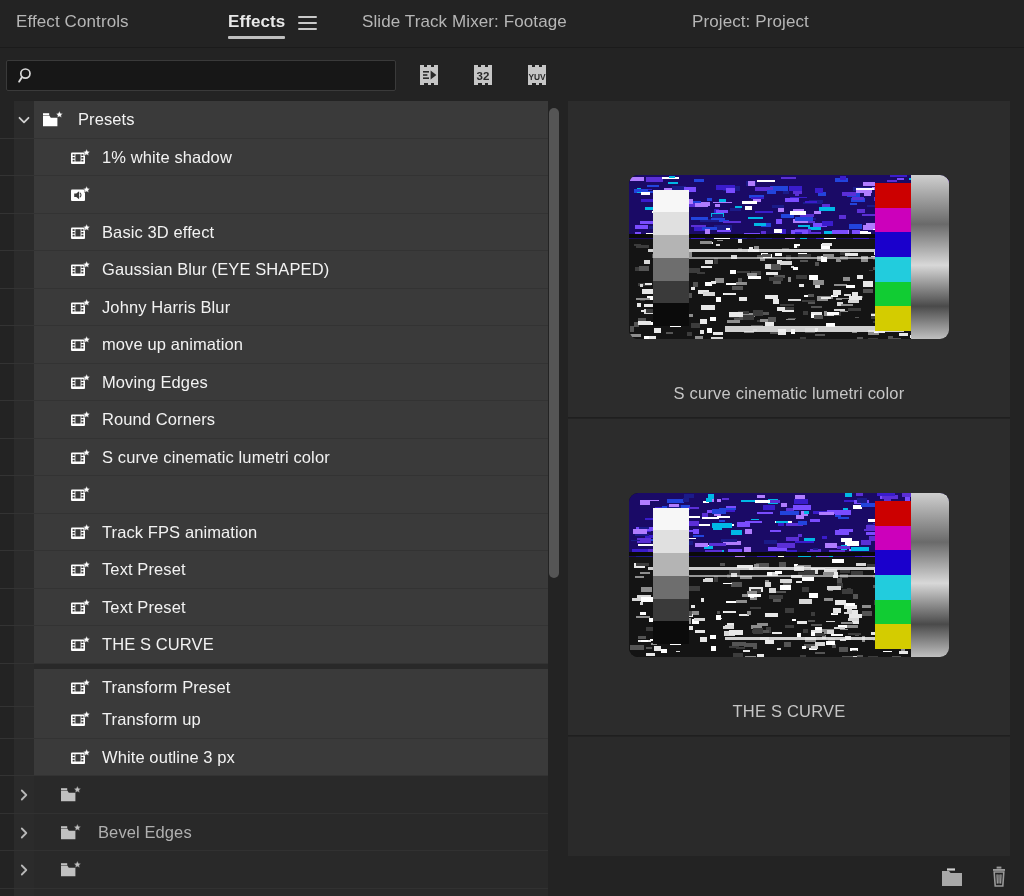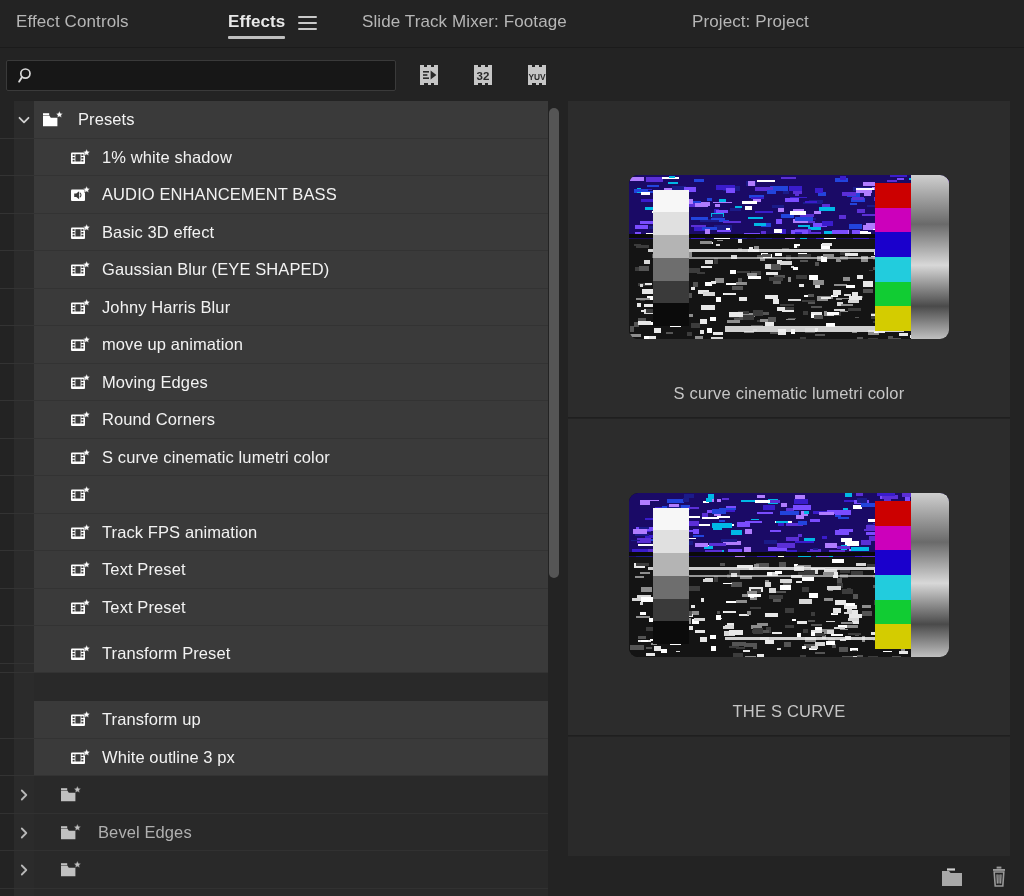--- a/index.html
+++ b/index.html
@@ -356,21 +356,20 @@
         <span class="label">1% white shadow</span>
       </div>
       <div class="row child" style="top:75px">
         <div class="rowbg"></div>
         <span class="icon"><svg width="22" height="20" viewBox="0 0 22 20">
             <rect x="1" y="4.5" width="14" height="11.5" rx="1" fill="#ffffff"></rect>
             <path d="M4.2 8.6h2.1l2.8-2.3v7.9l-2.8-2.3H4.2z" fill="#3a3a3a"></path>
             <path d="M10.2 8.1c1 .9 1 2.8 0 3.7" stroke="#3a3a3a" stroke-width="1.1" fill="none" stroke-linecap="round"></path>
             <path d="M16.6 1.1l1.05 2.2 2.35.3-1.72 1.6.45 2.35-2.13-1.15-2.13 1.15.45-2.35L13.2 3.6l2.35-.3z" fill="#ffffff" stroke="#3a3a3a" stroke-width=".45"></path>
           </svg></span>
-        <span class="label">AUDIO ENHANCEMENT BASS</span>
       </div>
       <div class="row child" style="top:112.5px">
         <div class="rowbg"></div>
         <span class="icon"><svg width="22" height="20" viewBox="0 0 22 20">
             <rect x="1" y="4.5" width="14" height="11.5" rx="1" fill="#ffffff"></rect>
             <g fill="#3a3a3a">
               <rect x="2.6" y="6.2" width="2" height="1.7"></rect>
               <rect x="2.6" y="9" width="2" height="1.7"></rect>
               <rect x="2.6" y="11.8" width="2" height="1.7"></rect>
               <rect x="11.4" y="6.2" width="2" height="1.7"></rect>
@@ -561,21 +560,21 @@
               <rect x="2.6" y="11.8" width="2" height="1.7"></rect>
               <rect x="11.4" y="6.2" width="2" height="1.7"></rect>
               <rect x="11.4" y="9" width="2" height="1.7"></rect>
               <rect x="11.4" y="11.8" width="2" height="1.7"></rect>
               <rect x="5.4" y="6.2" width="5.2" height="7.3"></rect>
             </g>
             <path d="M16.6 1.1l1.05 2.2 2.35.3-1.72 1.6.45 2.35-2.13-1.15-2.13 1.15.45-2.35L13.2 3.6l2.35-.3z" fill="#ffffff" stroke="#3a3a3a" stroke-width=".45"></path>
           </svg></span>
         <span class="label">THE S CURVE</span>
       </div>
-      <div class="row child" style="top:534px">
+      <div class="row child" style="top:568px">
         <div class="rowbg"></div>
         <span class="icon"><svg width="22" height="20" viewBox="0 0 22 20">
             <rect x="1" y="4.5" width="14" height="11.5" rx="1" fill="#ffffff"></rect>
             <g fill="#3a3a3a">
               <rect x="2.6" y="6.2" width="2" height="1.7"></rect>
               <rect x="2.6" y="9" width="2" height="1.7"></rect>
               <rect x="2.6" y="11.8" width="2" height="1.7"></rect>
               <rect x="11.4" y="6.2" width="2" height="1.7"></rect>
               <rect x="11.4" y="9" width="2" height="1.7"></rect>
               <rect x="11.4" y="11.8" width="2" height="1.7"></rect>

